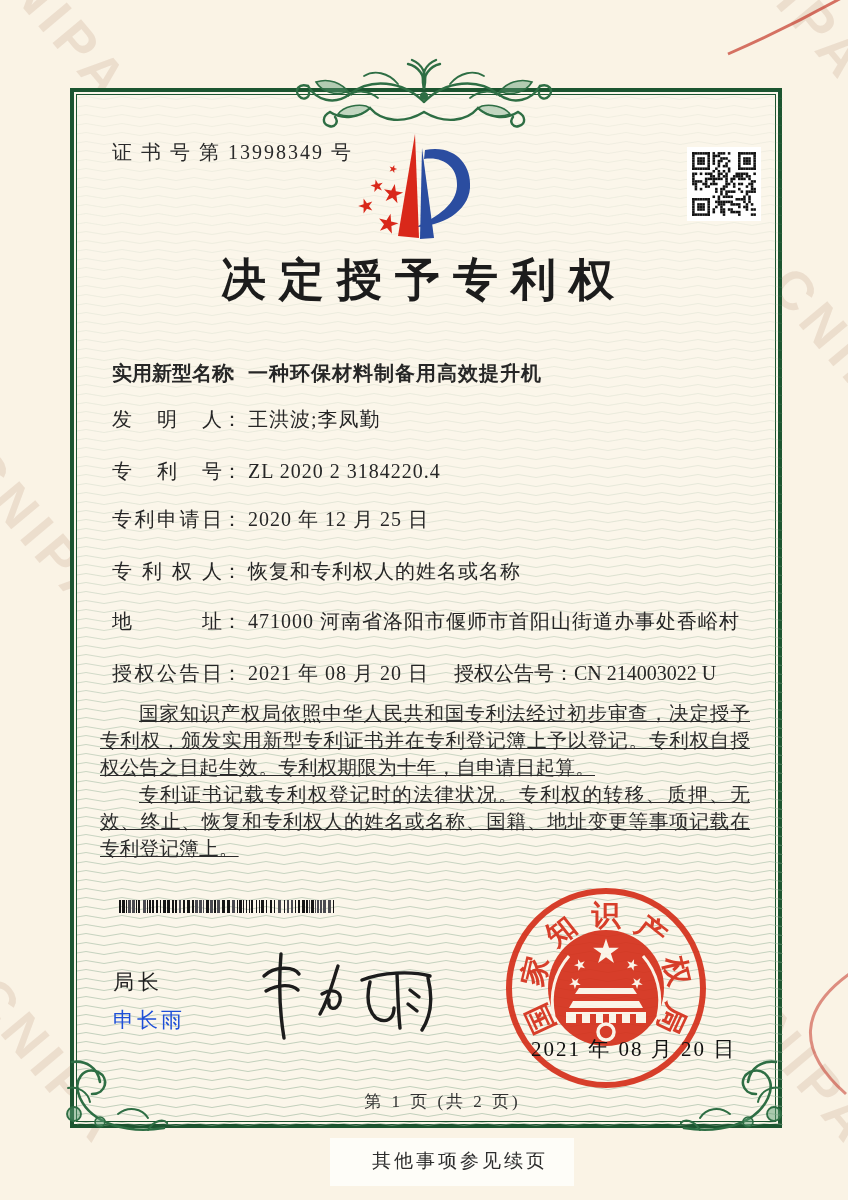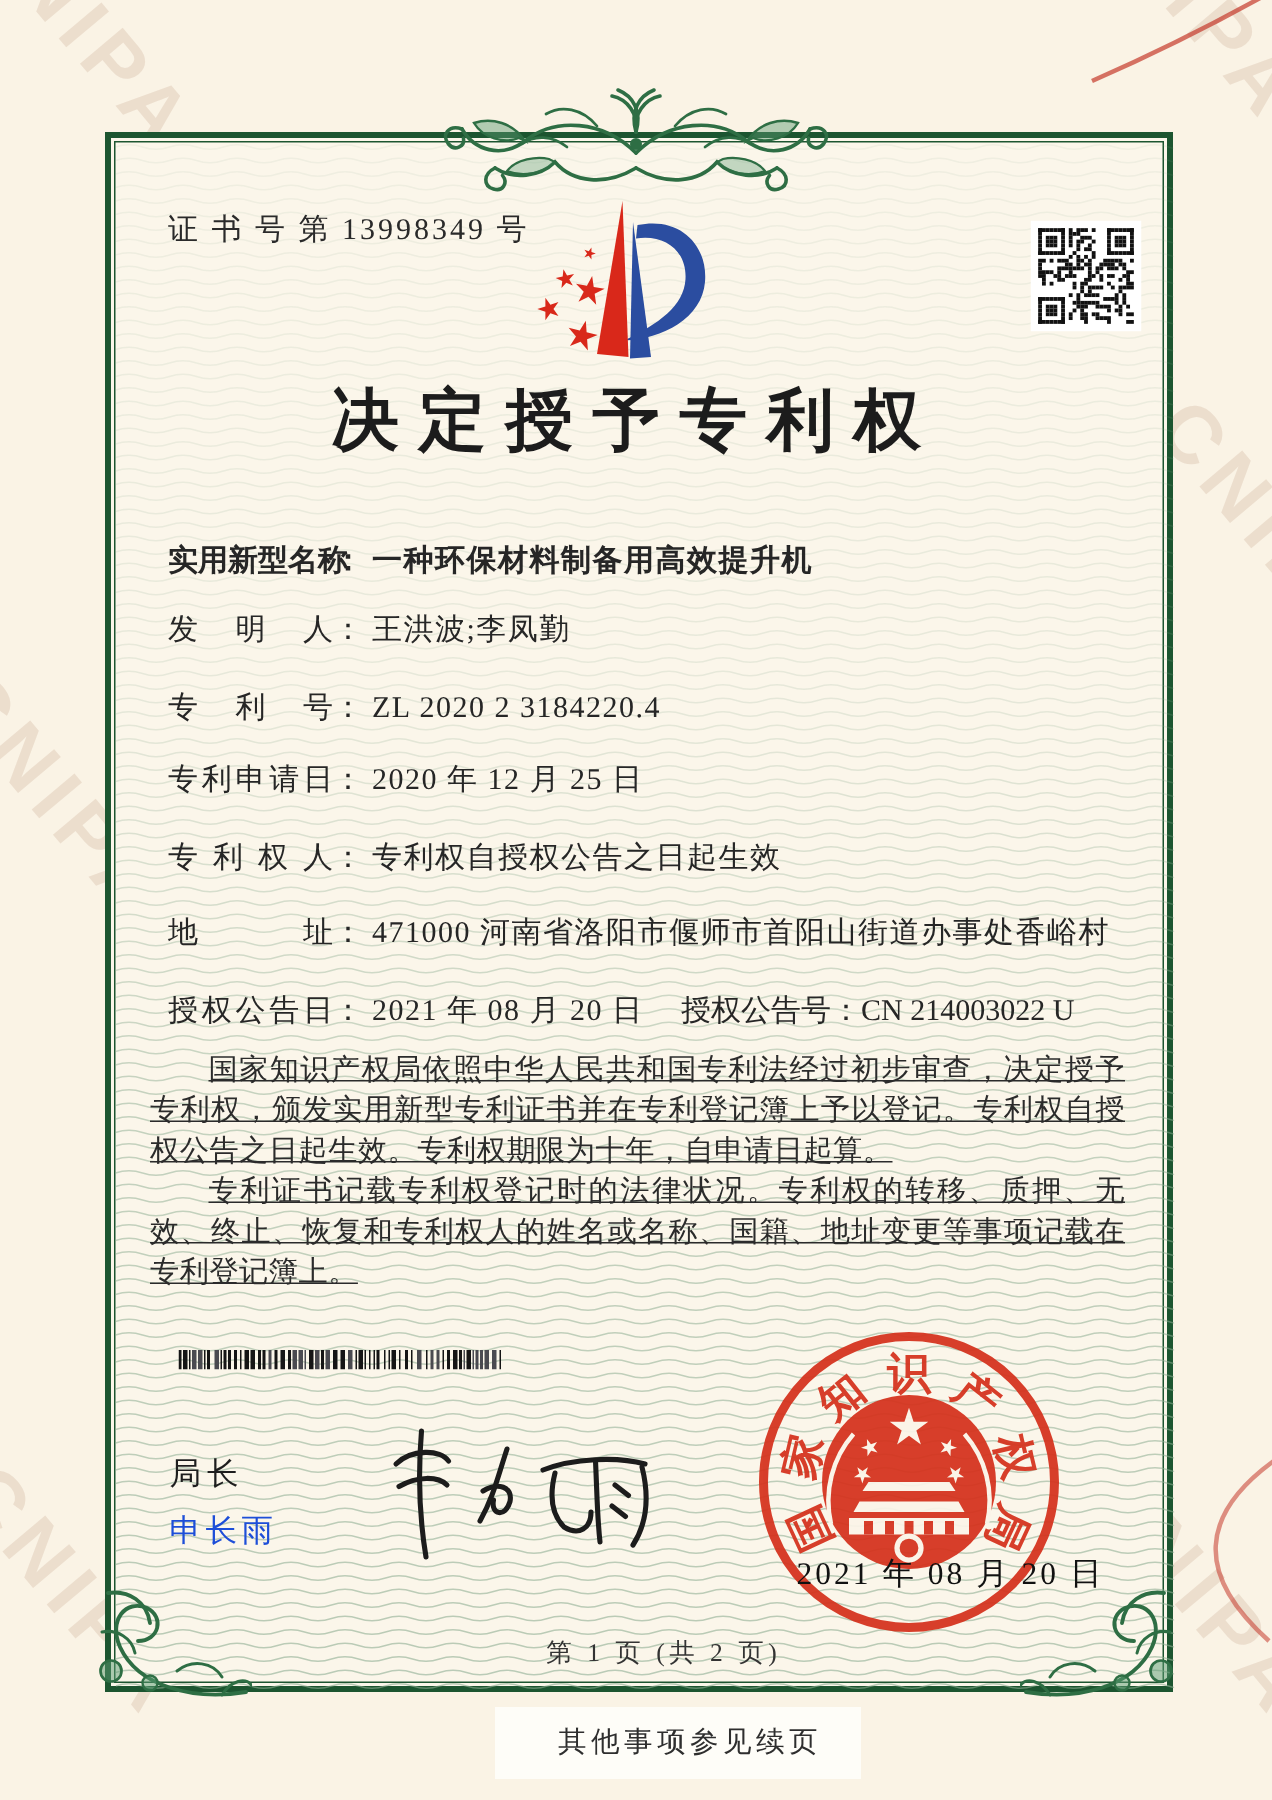--- a/index.html
+++ b/index.html
@@ -590,21 +590,21 @@
       <rect x="6" y="24" width="1" height="1" fill="#111"></rect>
     </svg>
 
   <div class="title">决定授予专利权</div>
 
   <div class="fields" id="fields">
       <div class="frow" style="top: 360px; font-weight: bold;"><span class="flabel">实用新型名称</span><span class="fcolon">：</span><span class="fvalue">一种环保材料制备用高效提升机</span></div>
       <div class="frow" style="top: 406px;"><span class="flabel">发明人</span><span class="fcolon">：</span><span class="fvalue">王洪波;李凤勤</span></div>
       <div class="frow" style="top: 458px;"><span class="flabel">专利号</span><span class="fcolon">：</span><span class="fvalue">ZL 2020 2 3184220.4</span></div>
       <div class="frow" style="top: 506px;"><span class="flabel">专利申请日</span><span class="fcolon">：</span><span class="fvalue">2020 年 12 月 25 日</span></div>
-      <div class="frow" style="top: 558px;"><span class="flabel">专利权人</span><span class="fcolon">：</span><span class="fvalue">专利权自授权公告之日起生效</span></div>
+      <div class="frow" style="top: 558px;"><span class="flabel">专利权人</span><span class="fcolon">：</span><span class="fvalue">恢复和专利权人的姓名或名称</span></div>
       <div class="frow" style="top: 608px;"><span class="flabel">地址</span><span class="fcolon">：</span><span class="fvalue">471000  河南省洛阳市偃师市首阳山街道办事处香峪村</span></div>
       <div class="frow" style="top: 660px;"><span class="flabel">授权公告日</span><span class="fcolon">：</span><span class="fvalue">2021 年 08 月 20 日</span><span class="fcol2">授权公告号：CN 214003022 U</span></div>
     </div>
 
   <div class="paras">
     <p>国家知识产权局依照中华人民共和国专利法经过初步审查，决定授予专利权，颁发实用新型专利证书并在专利登记簿上予以登记。专利权自授权公告之日起生效。专利权期限为十年，自申请日起算。</p>
     <p>专利证书记载专利权登记时的法律状况。专利权的转移、质押、无效、终止、恢复和专利权人的姓名或名称、国籍、地址变更等事项记载在专利登记簿上。</p>
   </div>
 
   <svg class="barcode" id="barcode" width="217" height="13">

